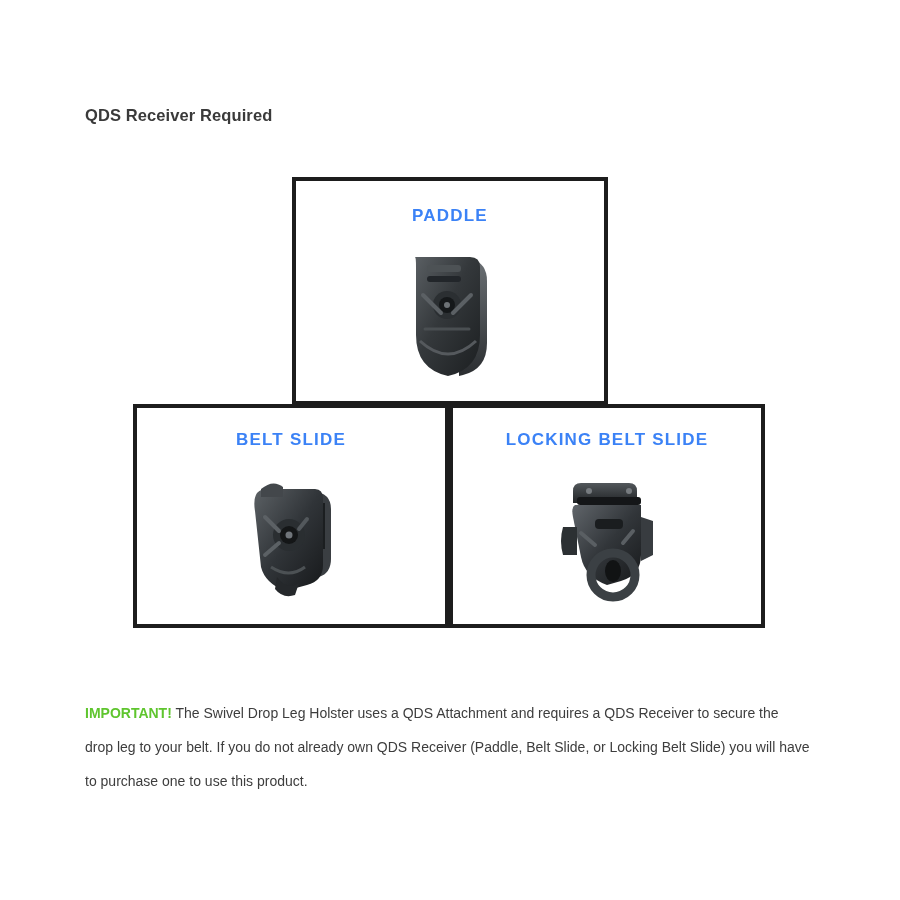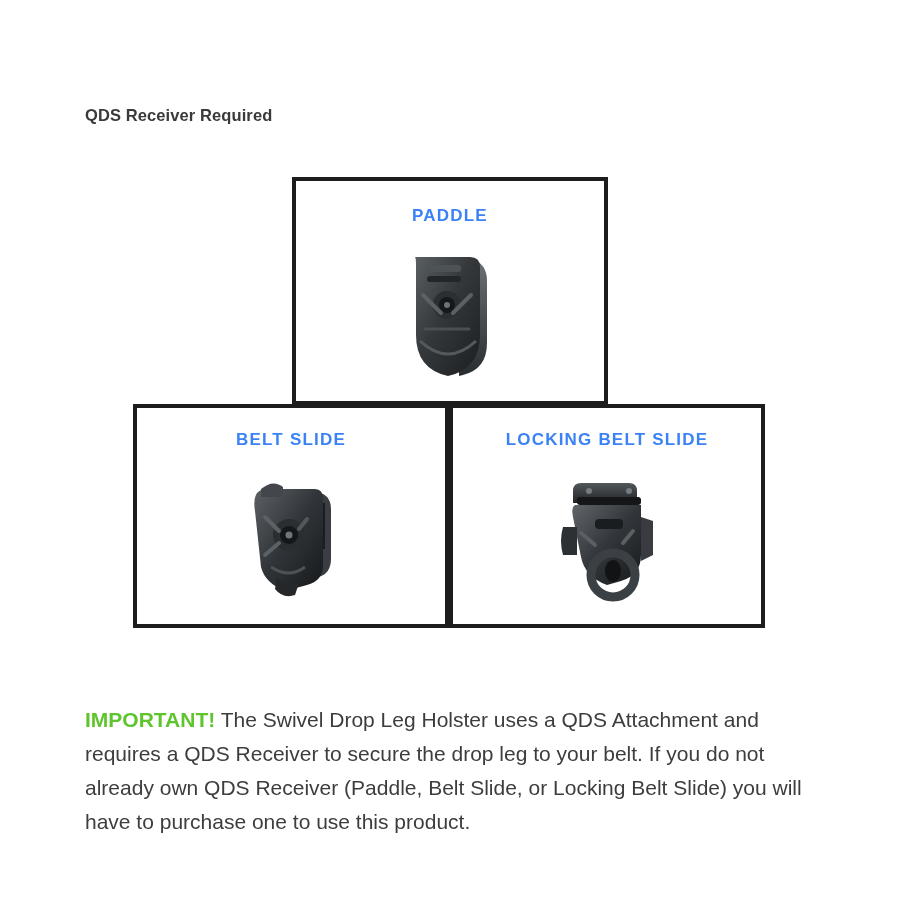--- a/index.html
+++ b/index.html
@@ -89,21 +89,21 @@
   }
 
   .art svg { display: block; }
 
   
   .para {
     position: absolute;
     left: 85px;
     top: 682px;
     width: 725px;
-    font-size: 21px;
+    font-size: 14px;
     line-height: 34px;
     color: #3d3d3d;
   }
 
   .important {
     color: #5fc52e;
     font-weight: bold;
   }
 </style>
 </head>

